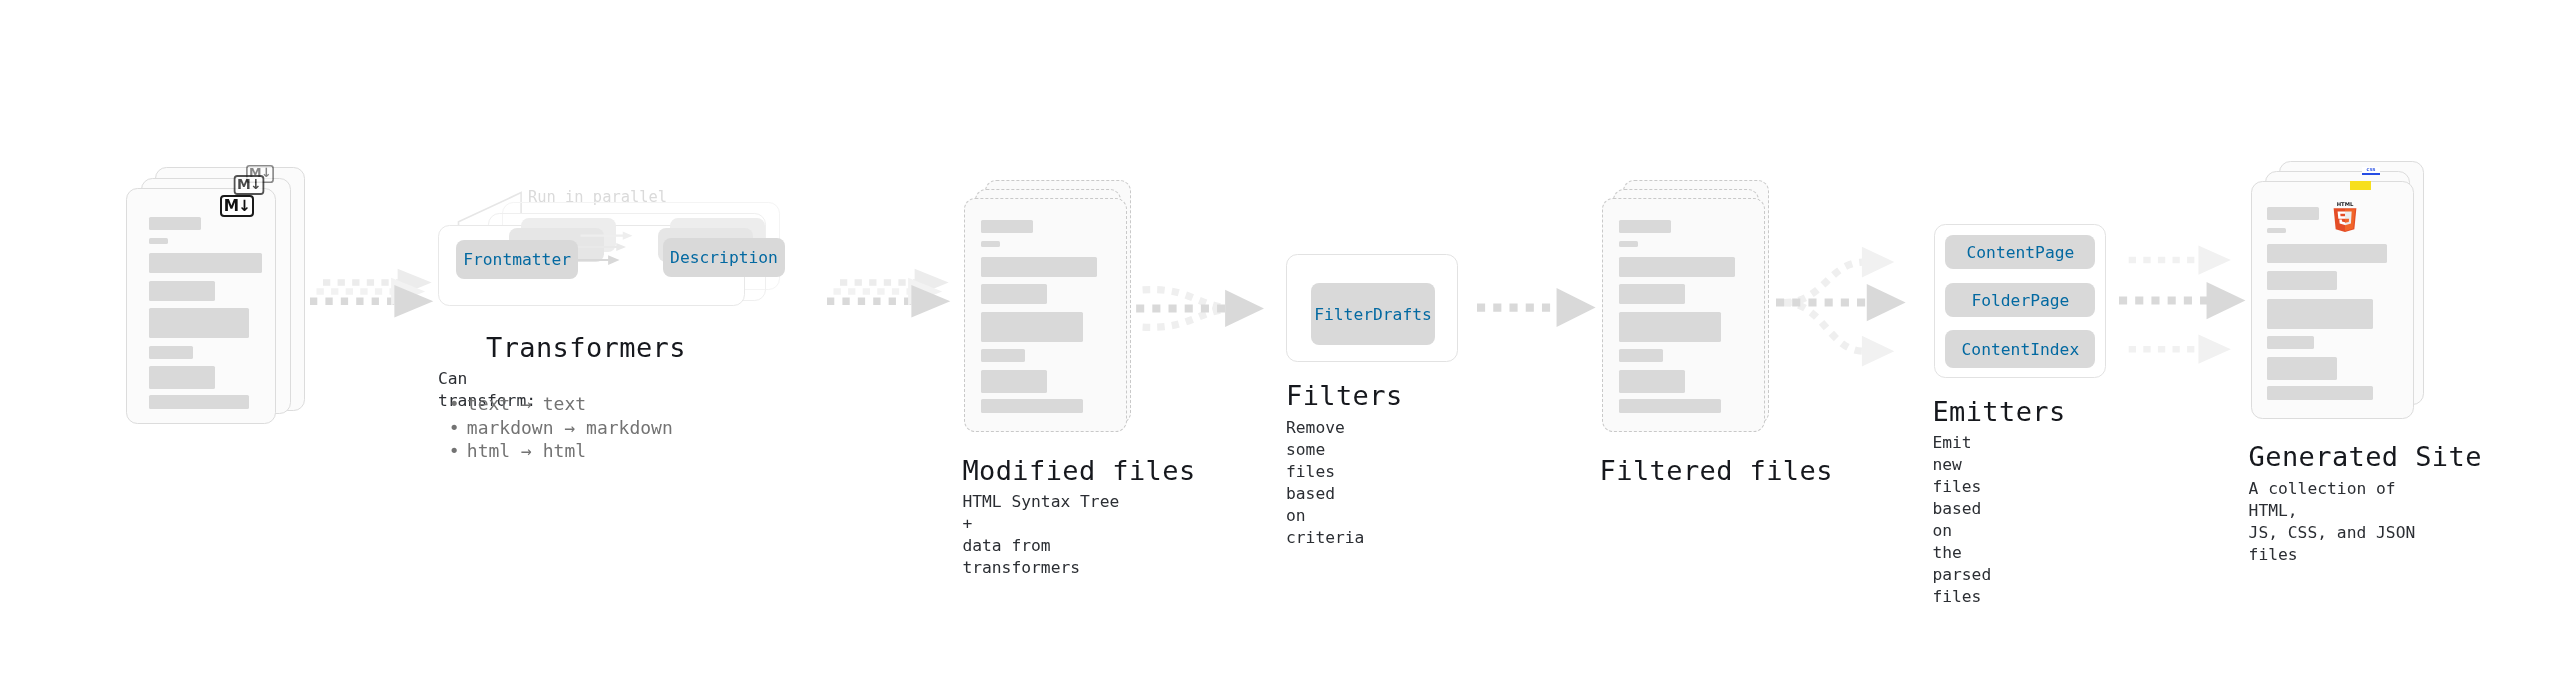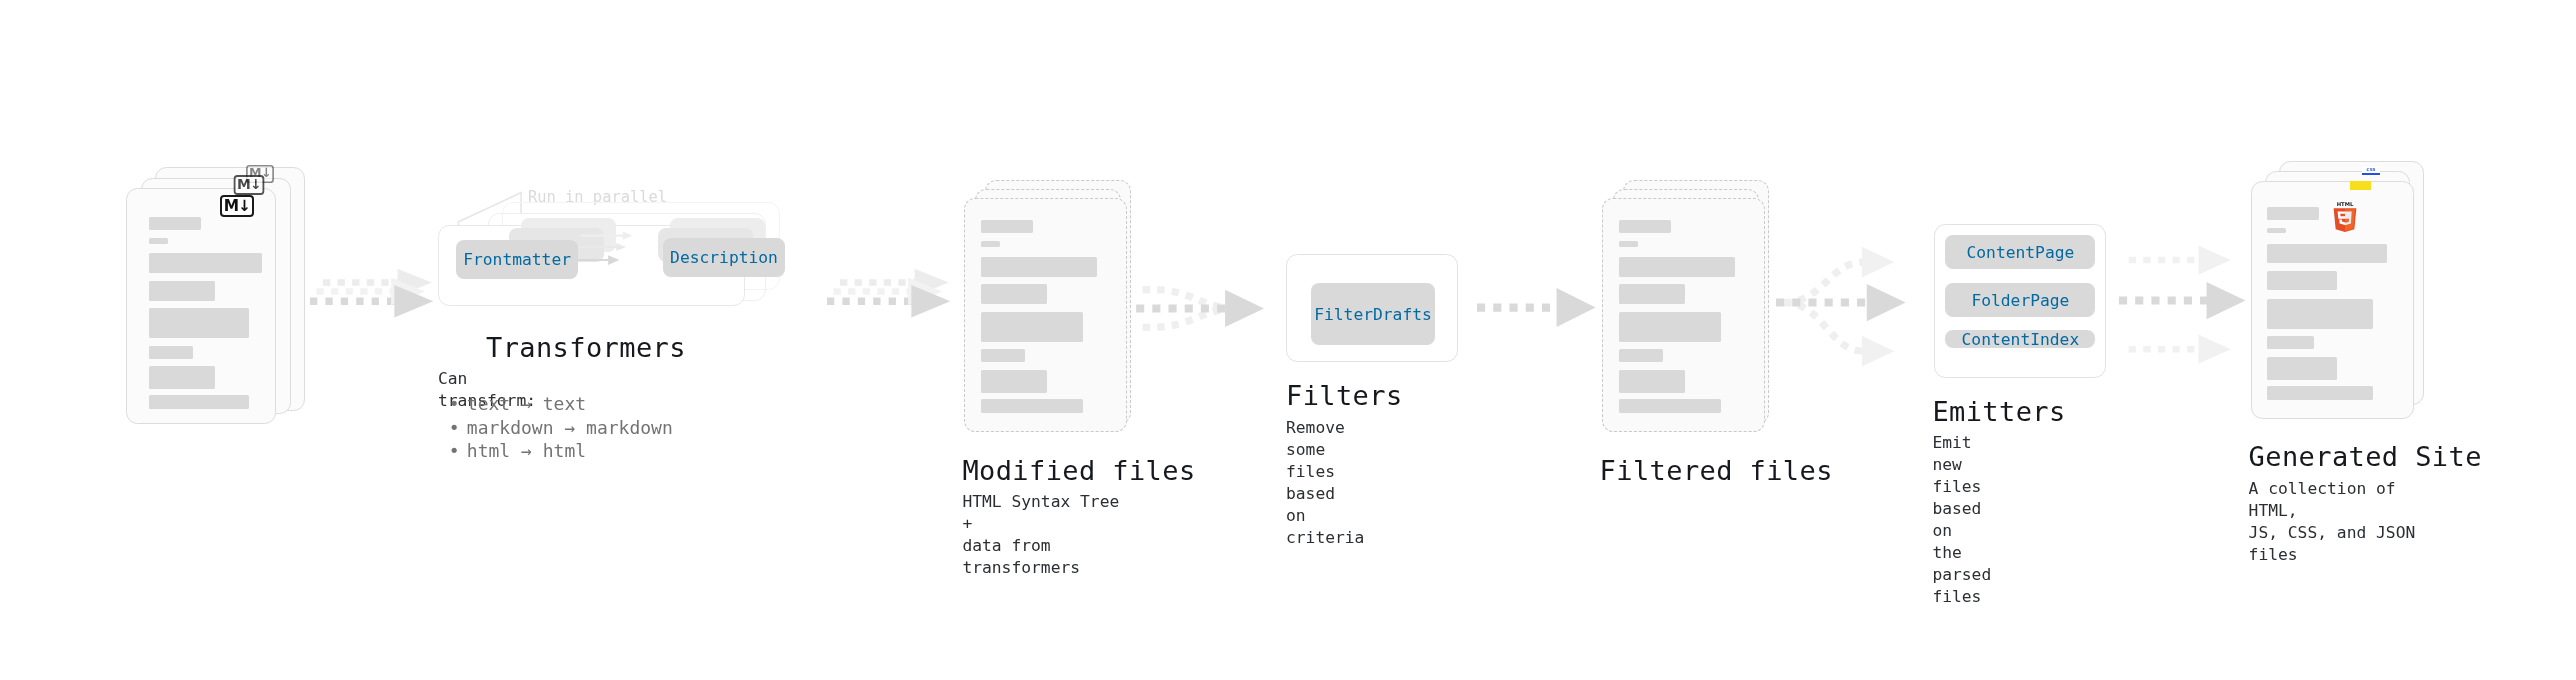--- a/index.html
+++ b/index.html
@@ -339,21 +339,21 @@
     </g>
     <polygon points="106,13 146,32 106,51" fill="#f1f1f1"></polygon>
     <polygon points="106,123 146,142 106,161" fill="#f1f1f1"></polygon>
     <polygon points="112,59 160,82 112,105" fill="#d9d9d9"></polygon>
   </svg>
 
   <div class="stage-block" style="left:1934px; top:224px;">
     <div class="group-box" style="left:0px; top:0px; width:172px; height:154px;"></div>
     <div class="pill" style="left:11.4px; top:11.4px; width:150px; height:34px;">ContentPage</div>
     <div class="pill" style="left:11.4px; top:59px; width:150px; height:34px;">FolderPage</div>
-    <div class="pill" style="left:11.4px; top:106px; width:150px; height:18px;">ContentIndex</div>
+    <div class="pill" style="left:11.4px; top:106px; width:150px; height:38px;">ContentIndex</div>
     <div class="stage-title" style="position:absolute; left:-1.6px; top:172px;">Emitters</div>
     <div class="stage-sub" style="position:absolute; left:-1.6px; top:208px;">Emit new files based on
 the parsed files</div>
   </div>
 
   <svg class="layer" style="left:2119px; top:234px;" width="154" height="138" viewBox="0 0 190 170">
     <g fill="none">
       <line x1="12" y1="32" x2="100" y2="32" stroke="#f1f1f1" stroke-width="8" stroke-dasharray="9 9"></line>
       <line x1="12" y1="142" x2="100" y2="142" stroke="#f1f1f1" stroke-width="8" stroke-dasharray="9 9"></line>
       <line x1="0" y1="82" x2="110" y2="82" stroke="#d9d9d9" stroke-width="10" stroke-dasharray="10 10"></line>

